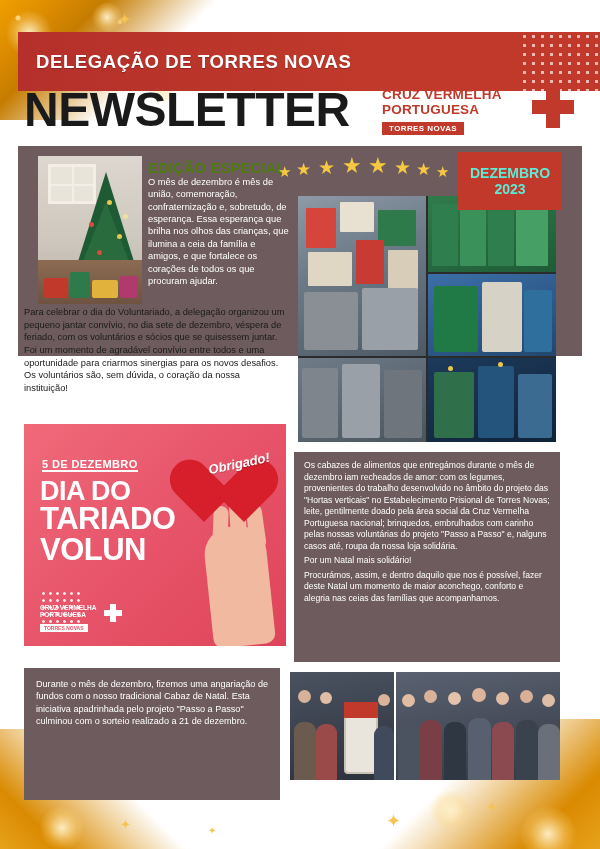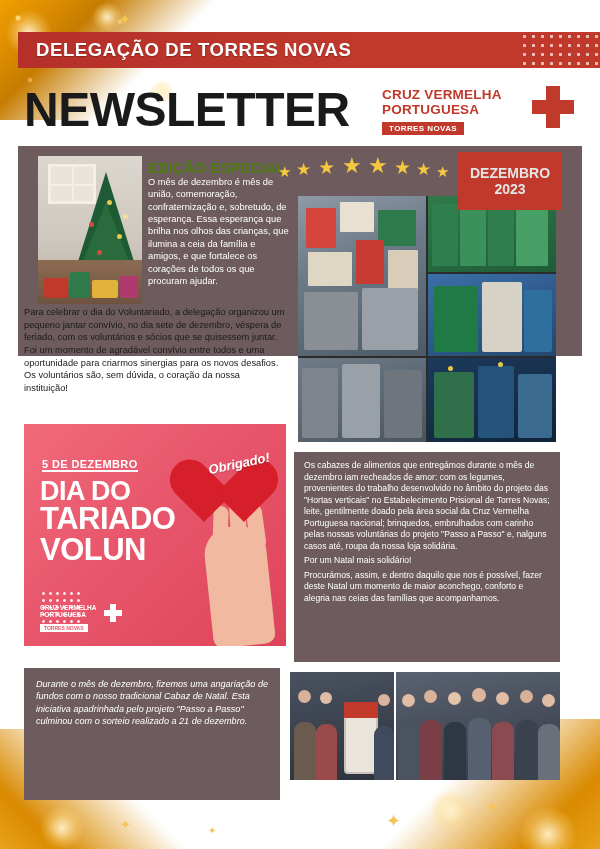--- a/index.html
+++ b/index.html
@@ -46,21 +46,21 @@
   }
   .sparkle {
     position: absolute;
     background: radial-gradient(circle, rgba(255,240,200,.95) 0%, rgba(255,220,140,.35) 45%, rgba(255,220,140,0) 72%);
     border-radius: 50%;
   }
 
   
   .header-bar {
     position: absolute;
-    top: 32px; left: 18px; right: 0; height: 36px;
+    top: 32px; left: 18px; right: 0; height: 59px;
     background: #c0392b;
     background: linear-gradient(90deg, #b5302a 0%, #c0392b 60%, #c0392b 100%);
     display: flex;
     align-items: center;
     padding-left: 18px;
     color: #ffffff;
     overflow: hidden;
   }
   .header-bar::after {
     content: "";
@@ -194,21 +194,21 @@
     line-height: 1.36;
     color: #1a1a1a;
   }
 
   
   .dez-badge {
     position: absolute;
     right: 38px; top: 152px;
     width: 104px; height: 58px;
     background: #c0392b;
-    color: #e5e5e5;
+    color: #5eead4;
     display: flex;
     flex-direction: column;
     align-items: center;
     justify-content: center;
     font-size: 14px;
     font-weight: bold;
     line-height: 1.15;
     z-index: 5;
   }
 
@@ -317,21 +317,21 @@
   .block-bottom {
     position: absolute;
     left: 24px; top: 668px;
     width: 256px; height: 132px;
     background: #6d5b5e;
     color: #ffffff;
     padding: 10px 12px;
     font-size: 9.1px;
     line-height: 1.36;
   }
-  .block-bottom p { margin-bottom: 6px; font-style: italic; }
+  .block-bottom p { margin-bottom: 6px; }
 
   
   .bphoto {
     position: absolute;
     top: 672px; height: 108px;
     overflow: hidden;
   }
   .bp1 { left: 290px; width: 104px; background: linear-gradient(170deg,#4a5260 0%,#2d333d 100%); }
   .bp2 { left: 396px; width: 164px; background: linear-gradient(170deg,#5a6170 0%,#343a45 100%); }
   .person { position: absolute; bottom: 0; border-radius: 9px 9px 0 0; }

